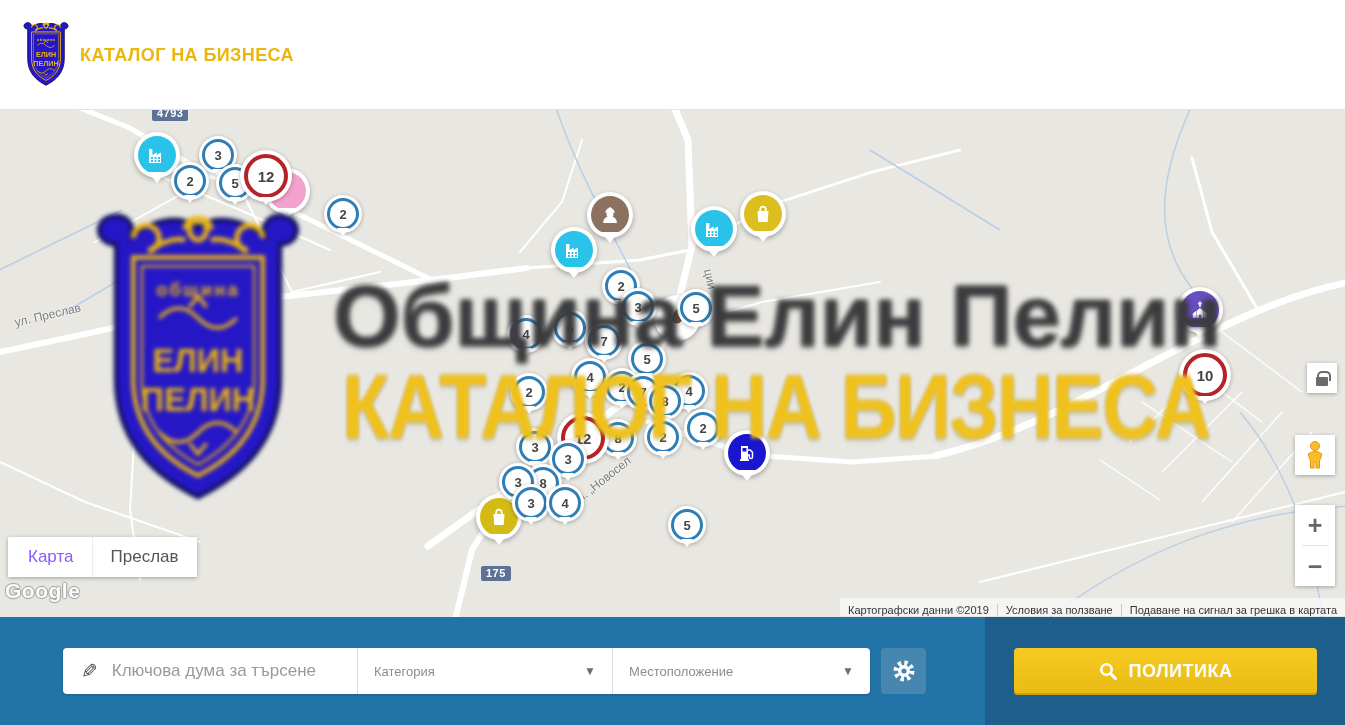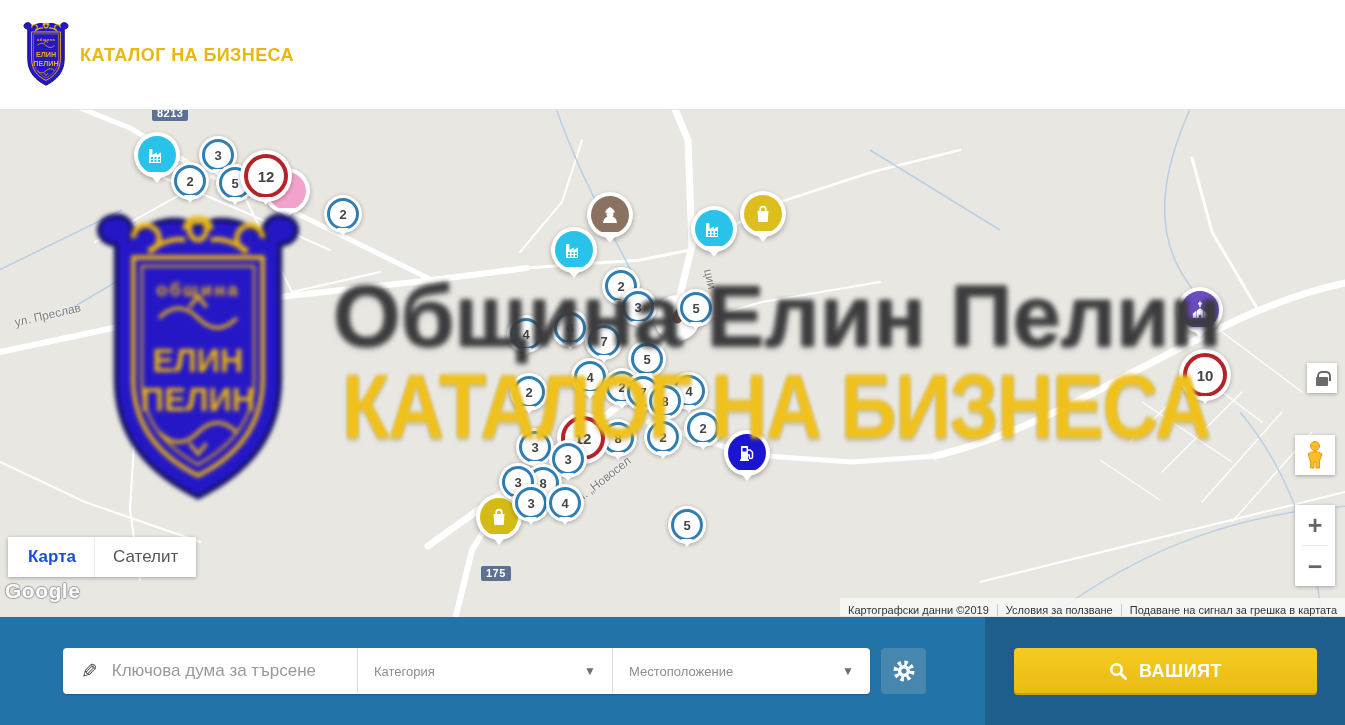--- a/index.html
+++ b/index.html
@@ -47,21 +47,21 @@
   #wm-emblem { position:absolute; left:84px; top:100px; width:228px; height:298px; filter:blur(2.3px); z-index:5; }
   #wm-title { position:absolute; left:333px; top:156px; font-size:87px; font-weight:700; color:#3b3b3d;
               white-space:nowrap; filter:blur(2.6px) drop-shadow(0 2px 2px rgba(0,0,0,.25)); z-index:5; }
   #wm-subtitle { position:absolute; left:342px; top:246px; font-size:90px; font-weight:700; color:#f0c11b;
                  letter-spacing:-2px; white-space:nowrap; transform:scaleX(.87); transform-origin:left;
                  filter:blur(2px) drop-shadow(0 2px 2px rgba(0,0,0,.2)); z-index:5; }
 
   
   #maptype { position:absolute; left:8px; top:427px; display:flex; box-shadow:0 1px 4px rgba(0,0,0,.3); z-index:6; }
   .maptype-btn { background:#fff; height:40px; display:flex; align-items:center; padding:0 18px; font-size:17px; cursor:pointer; }
-  #maptype-map { font-weight:700; color:#1d4ed8;padding-left:20px; }
+  #maptype-map { font-weight:400; color:#8b5cf6;padding-left:20px; }
   #maptype-sat { color:#565656; border-left:1px solid #ececec; }
 
   #google-logo { position:absolute; left:5px; top:469px; font-size:21px; font-weight:700; color:#fff; z-index:6;
                  letter-spacing:.5px; cursor:pointer; opacity:.9;
                  text-shadow:0 1px 1px #9a9a9a,0 -1px 1px #9a9a9a,1px 0 1px #9a9a9a,-1px 0 1px #9a9a9a; }
 
   #attribution { position:absolute; right:0; top:488px; height:18px; display:flex; align-items:flex-end;
                  background:rgba(248,248,248,.82); z-index:6; }
   .attr-item { font-size:11px; color:#333; padding:0 8px; white-space:nowrap; }
   .attr-item + .attr-item { border-left:1px solid #c9c9c9; }
@@ -181,21 +181,21 @@
       <path d="M1240,302 C1282,352 1312,422 1322,507"></path>
       <path d="M1050,507 C1150,432 1250,402 1350,396"></path>
       <path d="M870,40 L1000,120"></path>
     </g>
   </svg>
 
   <div id="labels-layer">
       <div class="street-label" style="left: 14px; top: 198px; transform: rotate(-13deg);">ул. Преслав</div>
       <div class="street-label" style="left: 560px; top: 366px; transform: rotate(-38deg);">бул. „Новосел</div>
       <div class="street-label" style="left: 700px; top: 162px; transform: rotate(78deg);">ции</div>
-      <div class="road-sign" style="left: 152px; top: -4px;">8213</div>
+      <div class="road-sign" style="left: 152px; top: -4px;">4793</div>
       <div class="road-sign" style="left: 481px; top: 456px;">175</div>
     </div>
   <div id="pins-layer">
       <div class="pin" style="left: 157px; top: 45px;">
         <div class="pin-inner" style="background: rgb(41, 195, 234);">
           <svg width="24" height="24" viewBox="0 0 24 24">
             <path fill="#fff" d="M4 20V6h3.4v6l4.3-2.6V12l4.3-2.6V20H4z"></path>
             <g fill="#29c3ea">
               <rect x="6" y="14" width="2" height="2"></rect>
               <rect x="9.5" y="14" width="2" height="2"></rect>
@@ -407,21 +407,21 @@
     <text x="50" y="93" text-anchor="middle" font-size="15" font-weight="bold" fill="#e6b312">ПЕЛИН</text>
     <g stroke="#e6b312" fill="none" stroke-width="1.6">
       <path d="M32 103 q9 9 18 0 q9 -9 18 0 M46 108 l4 5 l4 -5"></path>
     </g>
   </svg>
   <div id="wm-title">Община Елин Пелин</div>
   <div id="wm-subtitle">КАТАЛОГ НА БИЗНЕСА</div>
 
   <div id="maptype">
     <div class="maptype-btn" id="maptype-map">Карта</div>
-    <div class="maptype-btn" id="maptype-sat">Сателит</div>
+    <div class="maptype-btn" id="maptype-sat">Преслав</div>
   </div>
 
   <div id="google-logo">Google</div>
   <div id="attribution">
       <span class="attr-item">Картографски данни ©2019</span>
       <span class="attr-item">Условия за ползване</span>
       <span class="attr-item">Подаване на сигнал за грешка в картата</span>
     </div>
 
   <div id="lock-btn">
@@ -465,16 +465,16 @@
         <circle cx="13" cy="13" r="2.6" fill="#4786ae"></circle>
       </svg>
     </div>
   </div>
   <div id="action-zone">
     <div id="search-btn">
       <svg width="20" height="20" viewBox="0 0 20 20">
         <circle cx="8.5" cy="8.5" r="5.2" fill="none" stroke="#fff" stroke-width="2.6"></circle>
         <line x1="12.6" y1="12.6" x2="17.5" y2="17.5" stroke="#fff" stroke-width="3" stroke-linecap="round"></line>
       </svg>
-      <span id="search-btn-label">ВАШИЯТ</span>
+      <span id="search-btn-label">ПОЛИТИКА</span>
     </div>
   </div>
 </div>
 
 </body></html>

